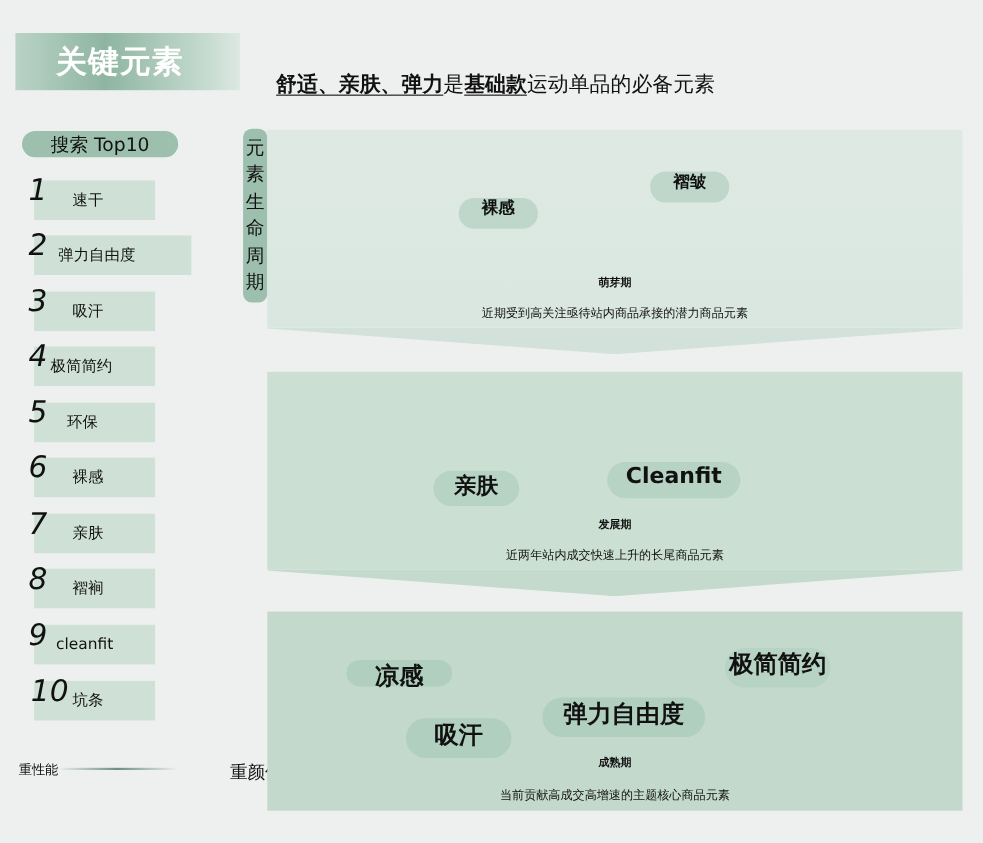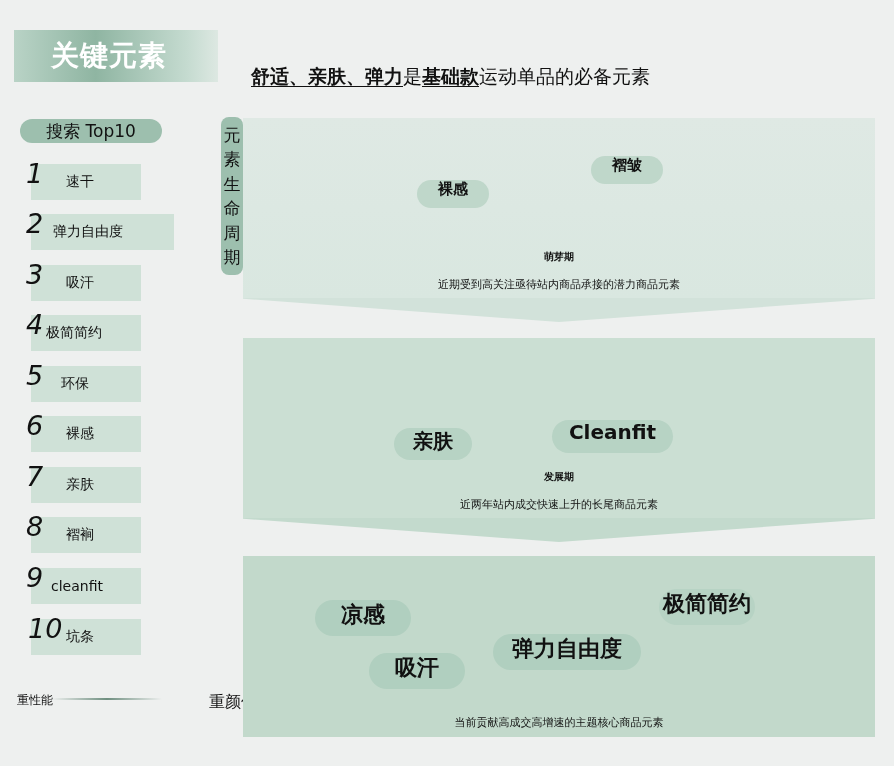--- a/index.html
+++ b/index.html
@@ -176,26 +176,27 @@
   </div>
   <div class="tag" style="left:309px;top:82px;width:121px;height:33px;font-size:20px;">
     <span>Cleanfit</span>
   </div>
   <div class="stage-title" style="top:132px;">发展期</div>
   <div class="stage-desc" style="top:159px;">近两年站内成交快速上升的长尾商品元素</div>
 </div>
 <div class="abs arrow arrow-2"></div>
 
 <div class="abs stage stage-3">
-  <div class="tag" style="left:72px;top:44px;width:96px;height:36px;font-size:22px;background:#b0cfbf;">
+  <div class="tag" style="left:72px;top:44px;width:96px;height:24px;font-size:22px;background:#b0cfbf;">
     <span>凉感</span>
   </div>
   <div class="tag" style="left:126px;top:97px;width:96px;height:36px;font-size:22px;background:#b0cfbf;">
     <span>吸汗</span>
   </div>
   <div class="tag" style="left:250px;top:78px;width:148px;height:36px;font-size:22px;background:#b0cfbf;">
     <span>弹力自由度</span>
   </div>
   <div class="tag" style="left:416px;top:33px;width:96px;height:36px;font-size:22px;background:#b7d3c4;">
     <span>极简简约</span>
   </div>
+  <div class="stage-title" style="top:130px;">成熟期</div>
   <div class="stage-desc" style="top:159px;">当前贡献高成交高增速的主题核心商品元素</div>
 </div>
 
 </body></html>

